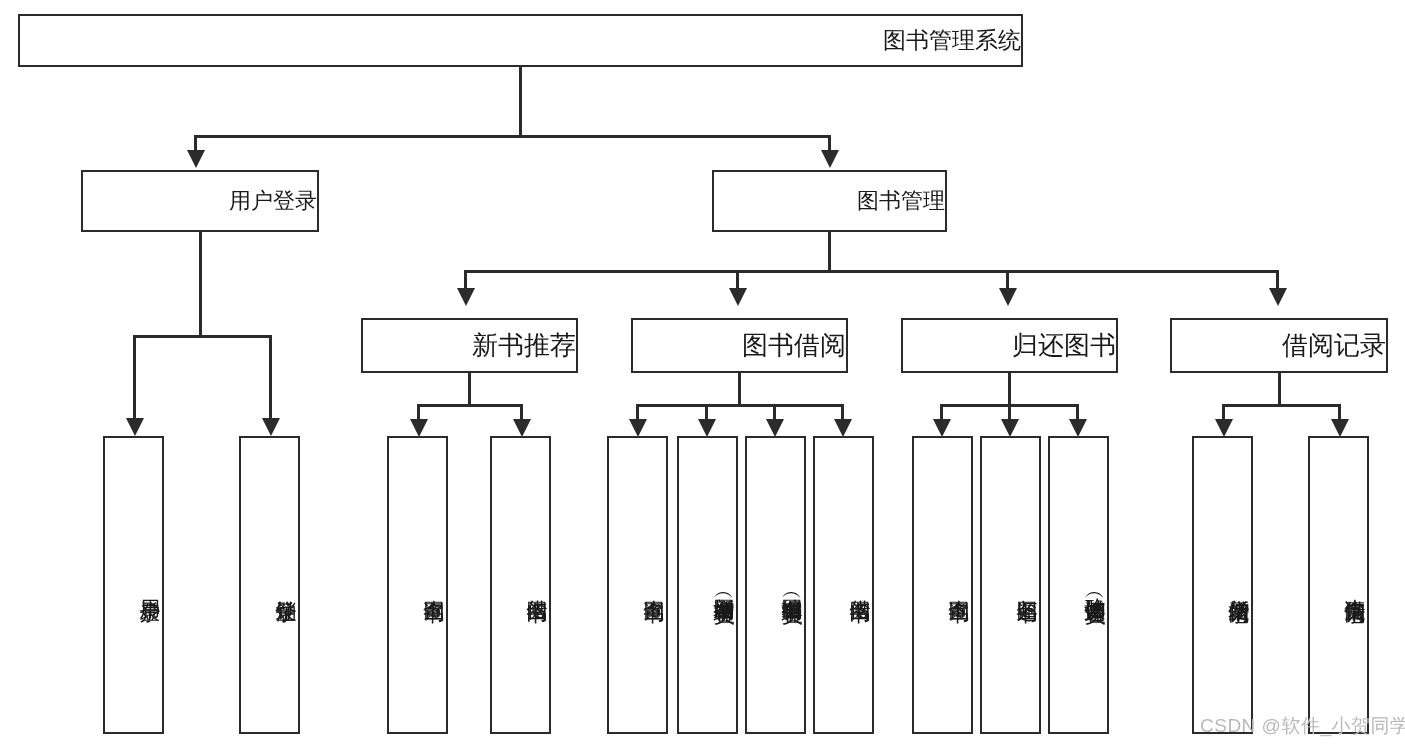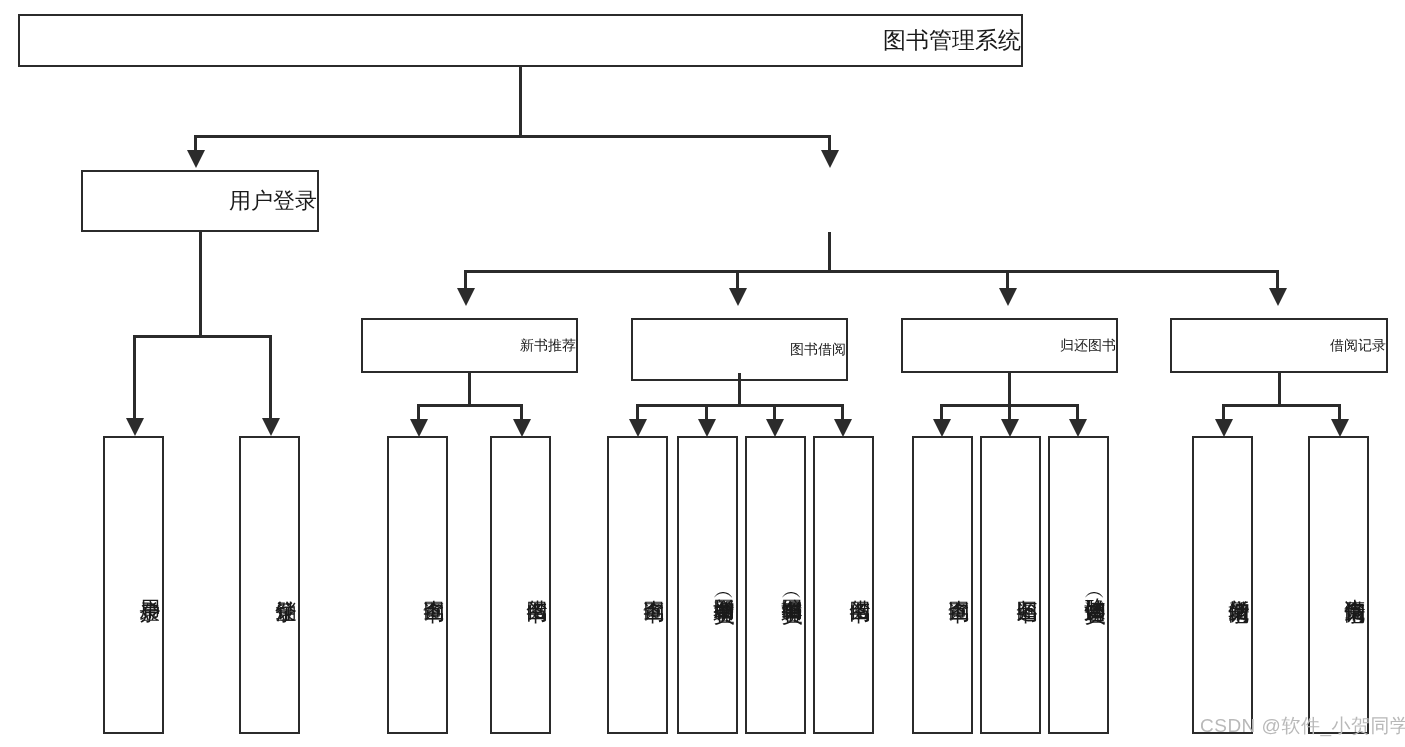--- a/index.html
+++ b/index.html
@@ -28,21 +28,21 @@
     color: #1a1a1a;
     text-align: center;
   }
   .node.root {
     font-size: 23px;
   }
   .node.lvl1 {
     font-size: 22px;
   }
   .node.lvl2 {
-    font-size: 14px;
+    font-size: 26px;
   }
   .node.leaf {
     font-size: 21px;
     writing-mode: vertical-rl;
     text-orientation: upright;
     line-height: 1.18;
     letter-spacing: 1px;
     padding: 6px 0;
     align-items: flex-start;
     justify-content: center;
@@ -87,20 +87,23 @@
   <div class="conn h" style="left:194px; top:135px; width:637px; height:3px;"></div>
 
   <div class="conn v" style="left:194px; top:135px; width:3px; height:18px;"></div>
   <div class="arrow" style="left:187px; top:150px;"></div>
 
   <div class="conn v" style="left:828px; top:135px; width:3px; height:18px;"></div>
   <div class="arrow" style="left:821px; top:150px;"></div>
 
   <div class="node lvl1" style="left:81px; top:170px; width:238px; height:62px;">
     <span>用户登录</span>
+  </div>
+  <div class="node lvl1" style="left:712px; top:170px; width:235px; height:62px;">
+    <span>图书管理</span>
   </div>
 
   <div class="conn v" style="left:199px; top:232px; width:3px; height:105px;"></div>
   <div class="conn h" style="left:133px; top:335px; width:139px; height:3px;"></div>
   <div class="conn v" style="left:133px; top:335px; width:3px; height:86px;"></div>
   <div class="arrow" style="left:126px; top:418px;"></div>
   <div class="conn v" style="left:269px; top:335px; width:3px; height:86px;"></div>
   <div class="arrow" style="left:262px; top:418px;"></div>
 
   <div class="conn v" style="left:828px; top:232px; width:3px; height:40px;"></div>
@@ -110,21 +113,21 @@
   <div class="conn v" style="left:736px; top:270px; width:3px; height:20px;"></div>
   <div class="arrow" style="left:729px; top:288px;"></div>
   <div class="conn v" style="left:1006px; top:270px; width:3px; height:20px;"></div>
   <div class="arrow" style="left:999px; top:288px;"></div>
   <div class="conn v" style="left:1276px; top:270px; width:3px; height:20px;"></div>
   <div class="arrow" style="left:1269px; top:288px;"></div>
 
   <div class="node lvl2" style="left:361px; top:318px; width:217px; height:55px;">
     <span>新书推荐</span>
   </div>
-  <div class="node lvl2" style="left:631px; top:318px; width:217px; height:63px;">
+  <div class="node lvl2" style="left:631px; top:318px; width:217px; height:55px;">
     <span>图书借阅</span>
   </div>
   <div class="node lvl2" style="left:901px; top:318px; width:217px; height:55px;">
     <span>归还图书</span>
   </div>
   <div class="node lvl2" style="left:1170px; top:318px; width:218px; height:55px;">
     <span>借阅记录</span>
   </div>
 
   <div class="conn v" style="left:468px; top:373px; width:3px; height:34px;"></div>

